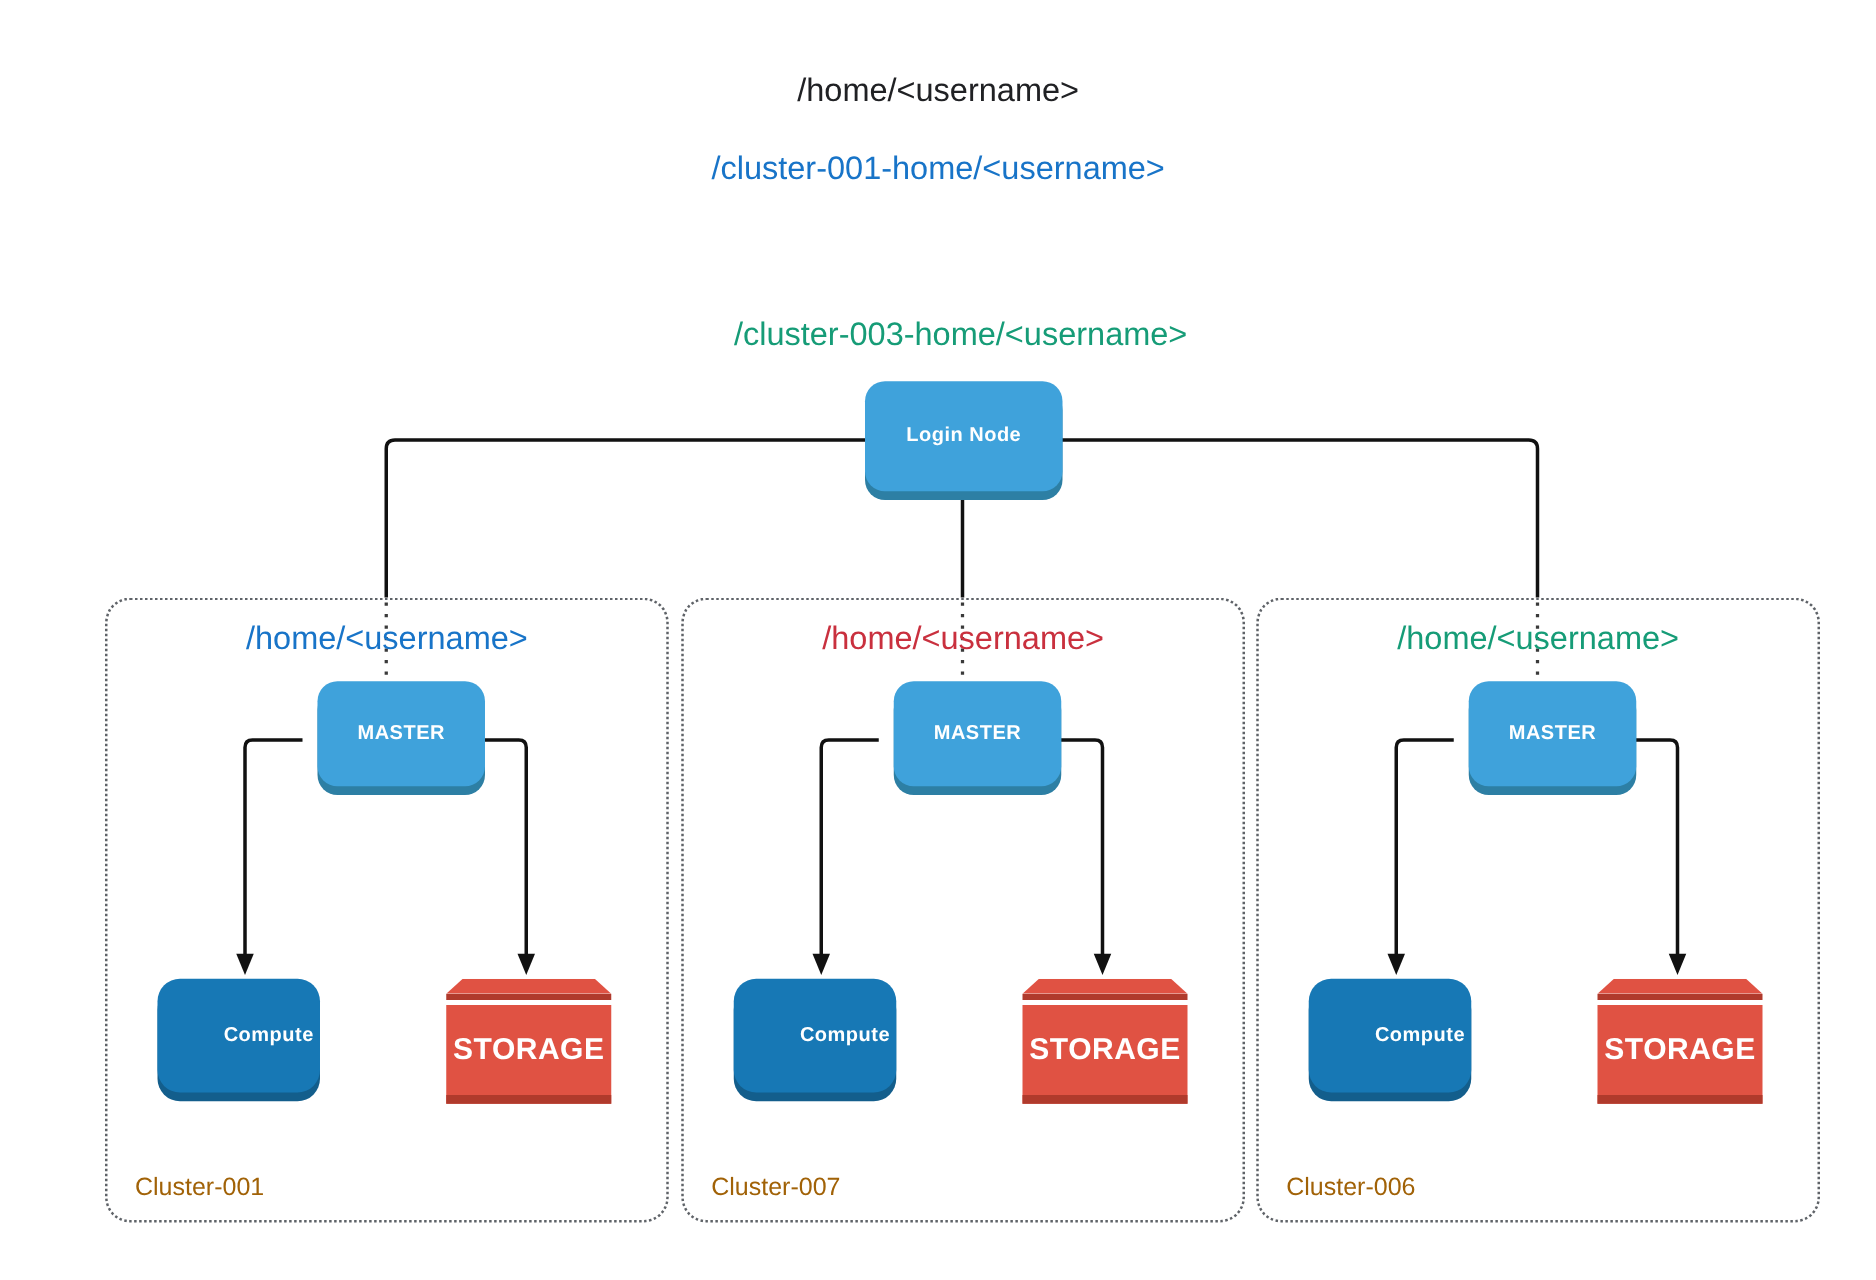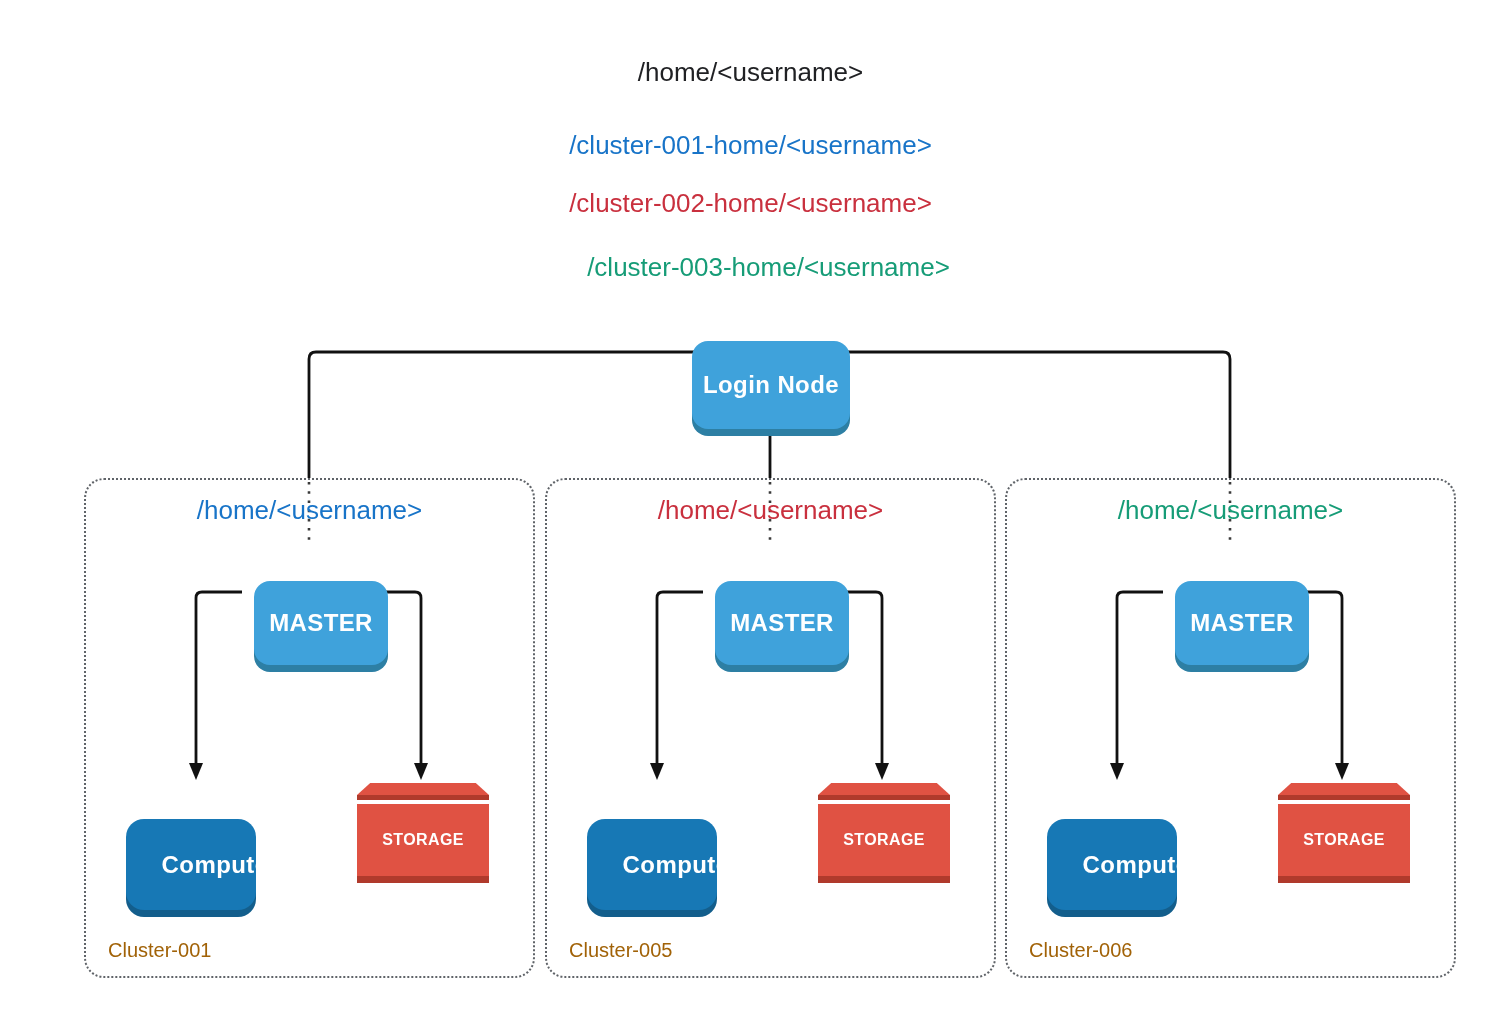--- a/index.html
+++ b/index.html
@@ -34,36 +34,35 @@
   .hdr {
     position: absolute;
     left: 0; right: 0;
     text-align: center;
     font-size: 26px;
     line-height: 26px;
     color: var(--text-black, #202124);
     white-space: pre;
   }
   .hdr.root { top: 59px; }
-  .hdr.p1 { top: 132px; }
+  .hdr.p1 { top: 121px; }
   .hdr.p2 { top: 190px; }
   .hdr.p3 { top: 254px; }
 
   
   .node {
     position: absolute;
     display: flex;
     align-items: center;
     justify-content: center;
     color: #ffffff;
     font-weight: bold;
-    font-size: 24px;
+    font-size: 16px;
     letter-spacing: 0.4px;
     border-radius: 16px;
-    margin-top: 36px;
   }
   .node.light {
     background: var(--node-light-blue, #3FA2DB);
     box-shadow: 0 7px 0 var(--node-light-blue-shadow, #2D7FA4);
   }
   .node.dark {
     background: var(--node-dark-blue, #1778B5);
     box-shadow: 0 7px 0 var(--node-dark-blue-shadow, #135E8C);
     border-radius: 18px;
   }
@@ -110,21 +109,21 @@
   .storage .gap { height: 4px; background: transparent; }
   .storage .body {
     height: 79px;
     background: var(--storage-red, #E05243);
     border-bottom: 7px solid var(--storage-red-dark, #B03A2C);
     display: flex;
     align-items: center;
     justify-content: center;
     color: #ffffff;
     font-weight: bold;
-    font-size: 16px;
+    font-size: 24px;
     letter-spacing: 0.4px;
   }
   .cluster .cluster-label {
     position: absolute;
     left: 22px; bottom: 14px;
     font-size: 20px;
     color: #a16207;
   }
 </style>
 </head>
@@ -153,21 +152,20 @@
     <polygon class="arrow" points="875,763 889,763 882,780"></polygon>
 
     <path class="solid" d="M 1163 592 L 1123 592 Q 1117 592 1117 598 L 1117 764"></path>
     <polygon class="arrow" points="1110,763 1124,763 1117,780"></polygon>
     <path class="solid" d="M 1297 592 L 1336 592 Q 1342 592 1342 598 L 1342 764"></path>
     <polygon class="arrow" points="1335,763 1349,763 1342,780"></polygon>
   </svg>
 
   <div class="hdr root">/home/&lt;username&gt;</div>
   <div class="hdr p1" style="color: rgb(24, 116, 200);">/cluster-001-home/&lt;username&gt;</div>
-  <div class="hdr p2" style="color: rgb(201, 48, 62);">/cluster-002-home/&lt;username&gt;</div>
   <div class="hdr p3" style="color: rgb(22, 156, 119); margin-left: 36px;">/cluster-003-home/&lt;username&gt;</div>
 
   <div class="node light login">
     <span>Login Node</span>
   </div>
 
   <div class="cluster c1">
     <div class="home-path" style="color: rgb(24, 116, 200);">/home/&lt;username&gt;</div>
     <div class="node light master">
       <span>MASTER</span>
@@ -195,21 +193,21 @@
       <span>Compute</span>
     </div>
     <div class="storage">
       <div class="lid"></div>
       <div class="lid-strip"></div>
       <div class="gap"></div>
       <div class="body">
         <span>STORAGE</span>
       </div>
     </div>
-    <div class="cluster-label">Cluster-005</div>
+    <div class="cluster-label">Cluster-007</div>
   </div>
 
   <div class="cluster c3">
     <div class="home-path" style="color: rgb(22, 156, 119);">/home/&lt;username&gt;</div>
     <div class="node light master">
       <span>MASTER</span>
     </div>
     <div class="node dark compute">
       <span>Compute</span>
     </div>

